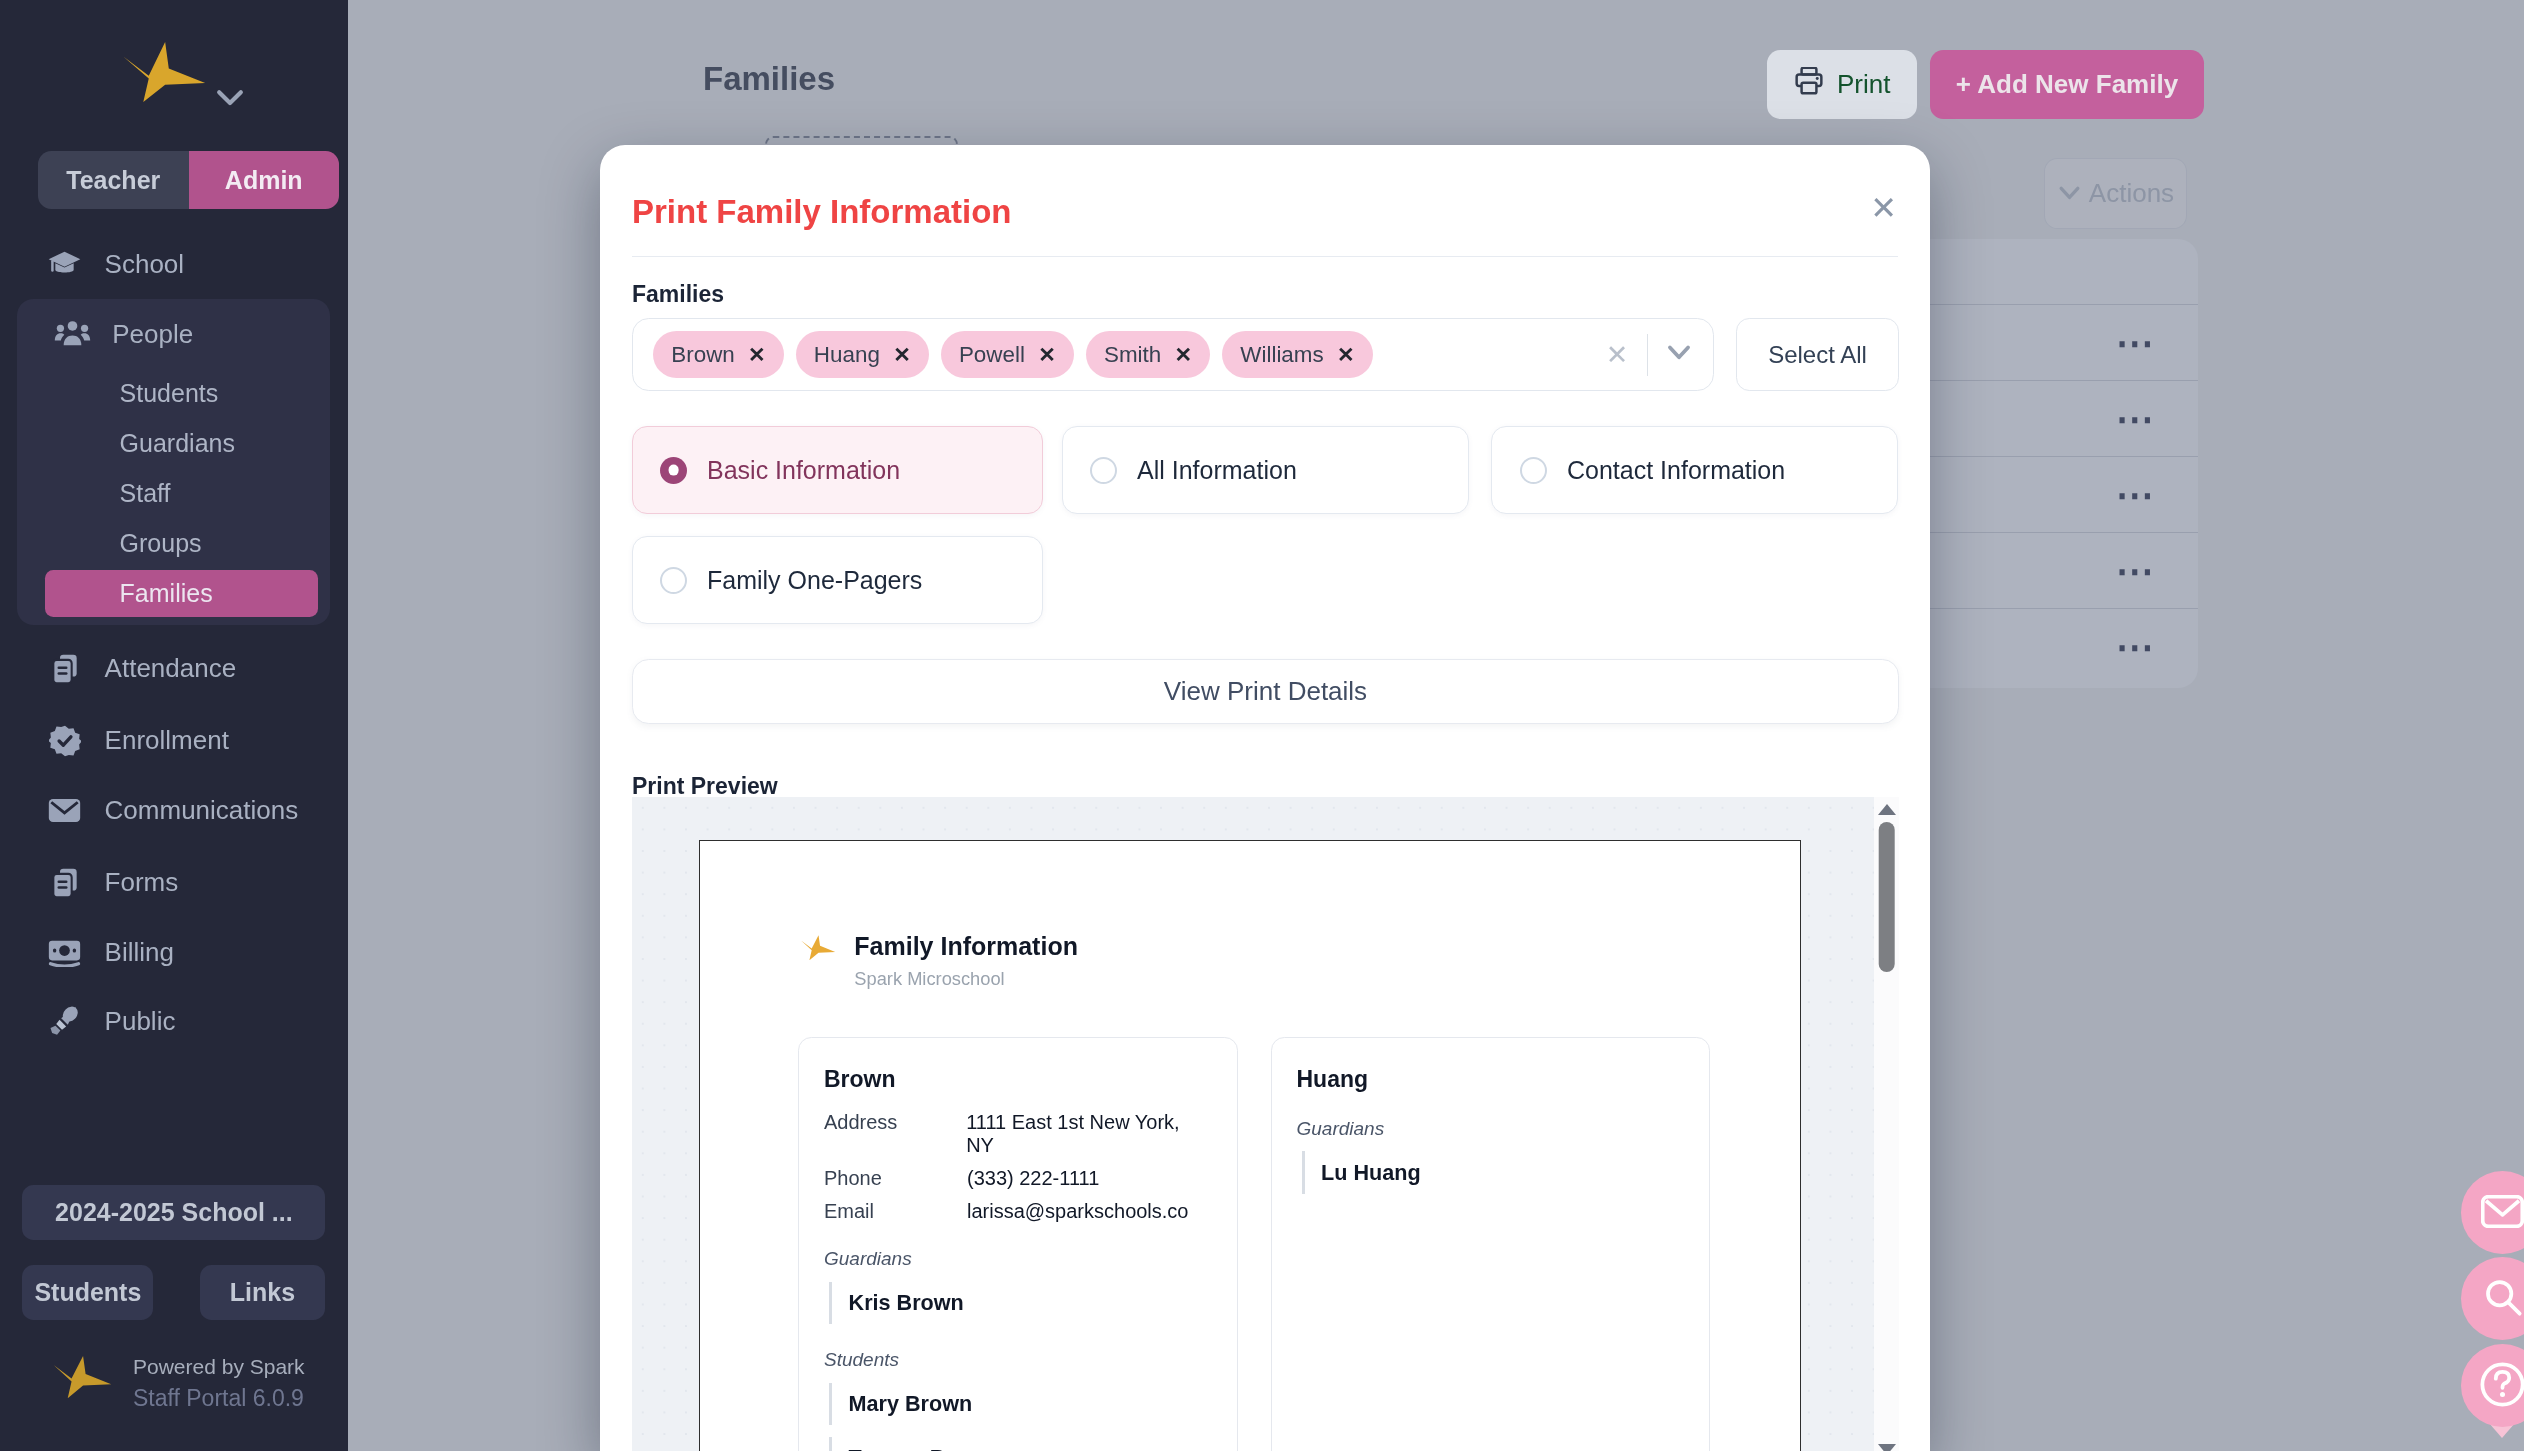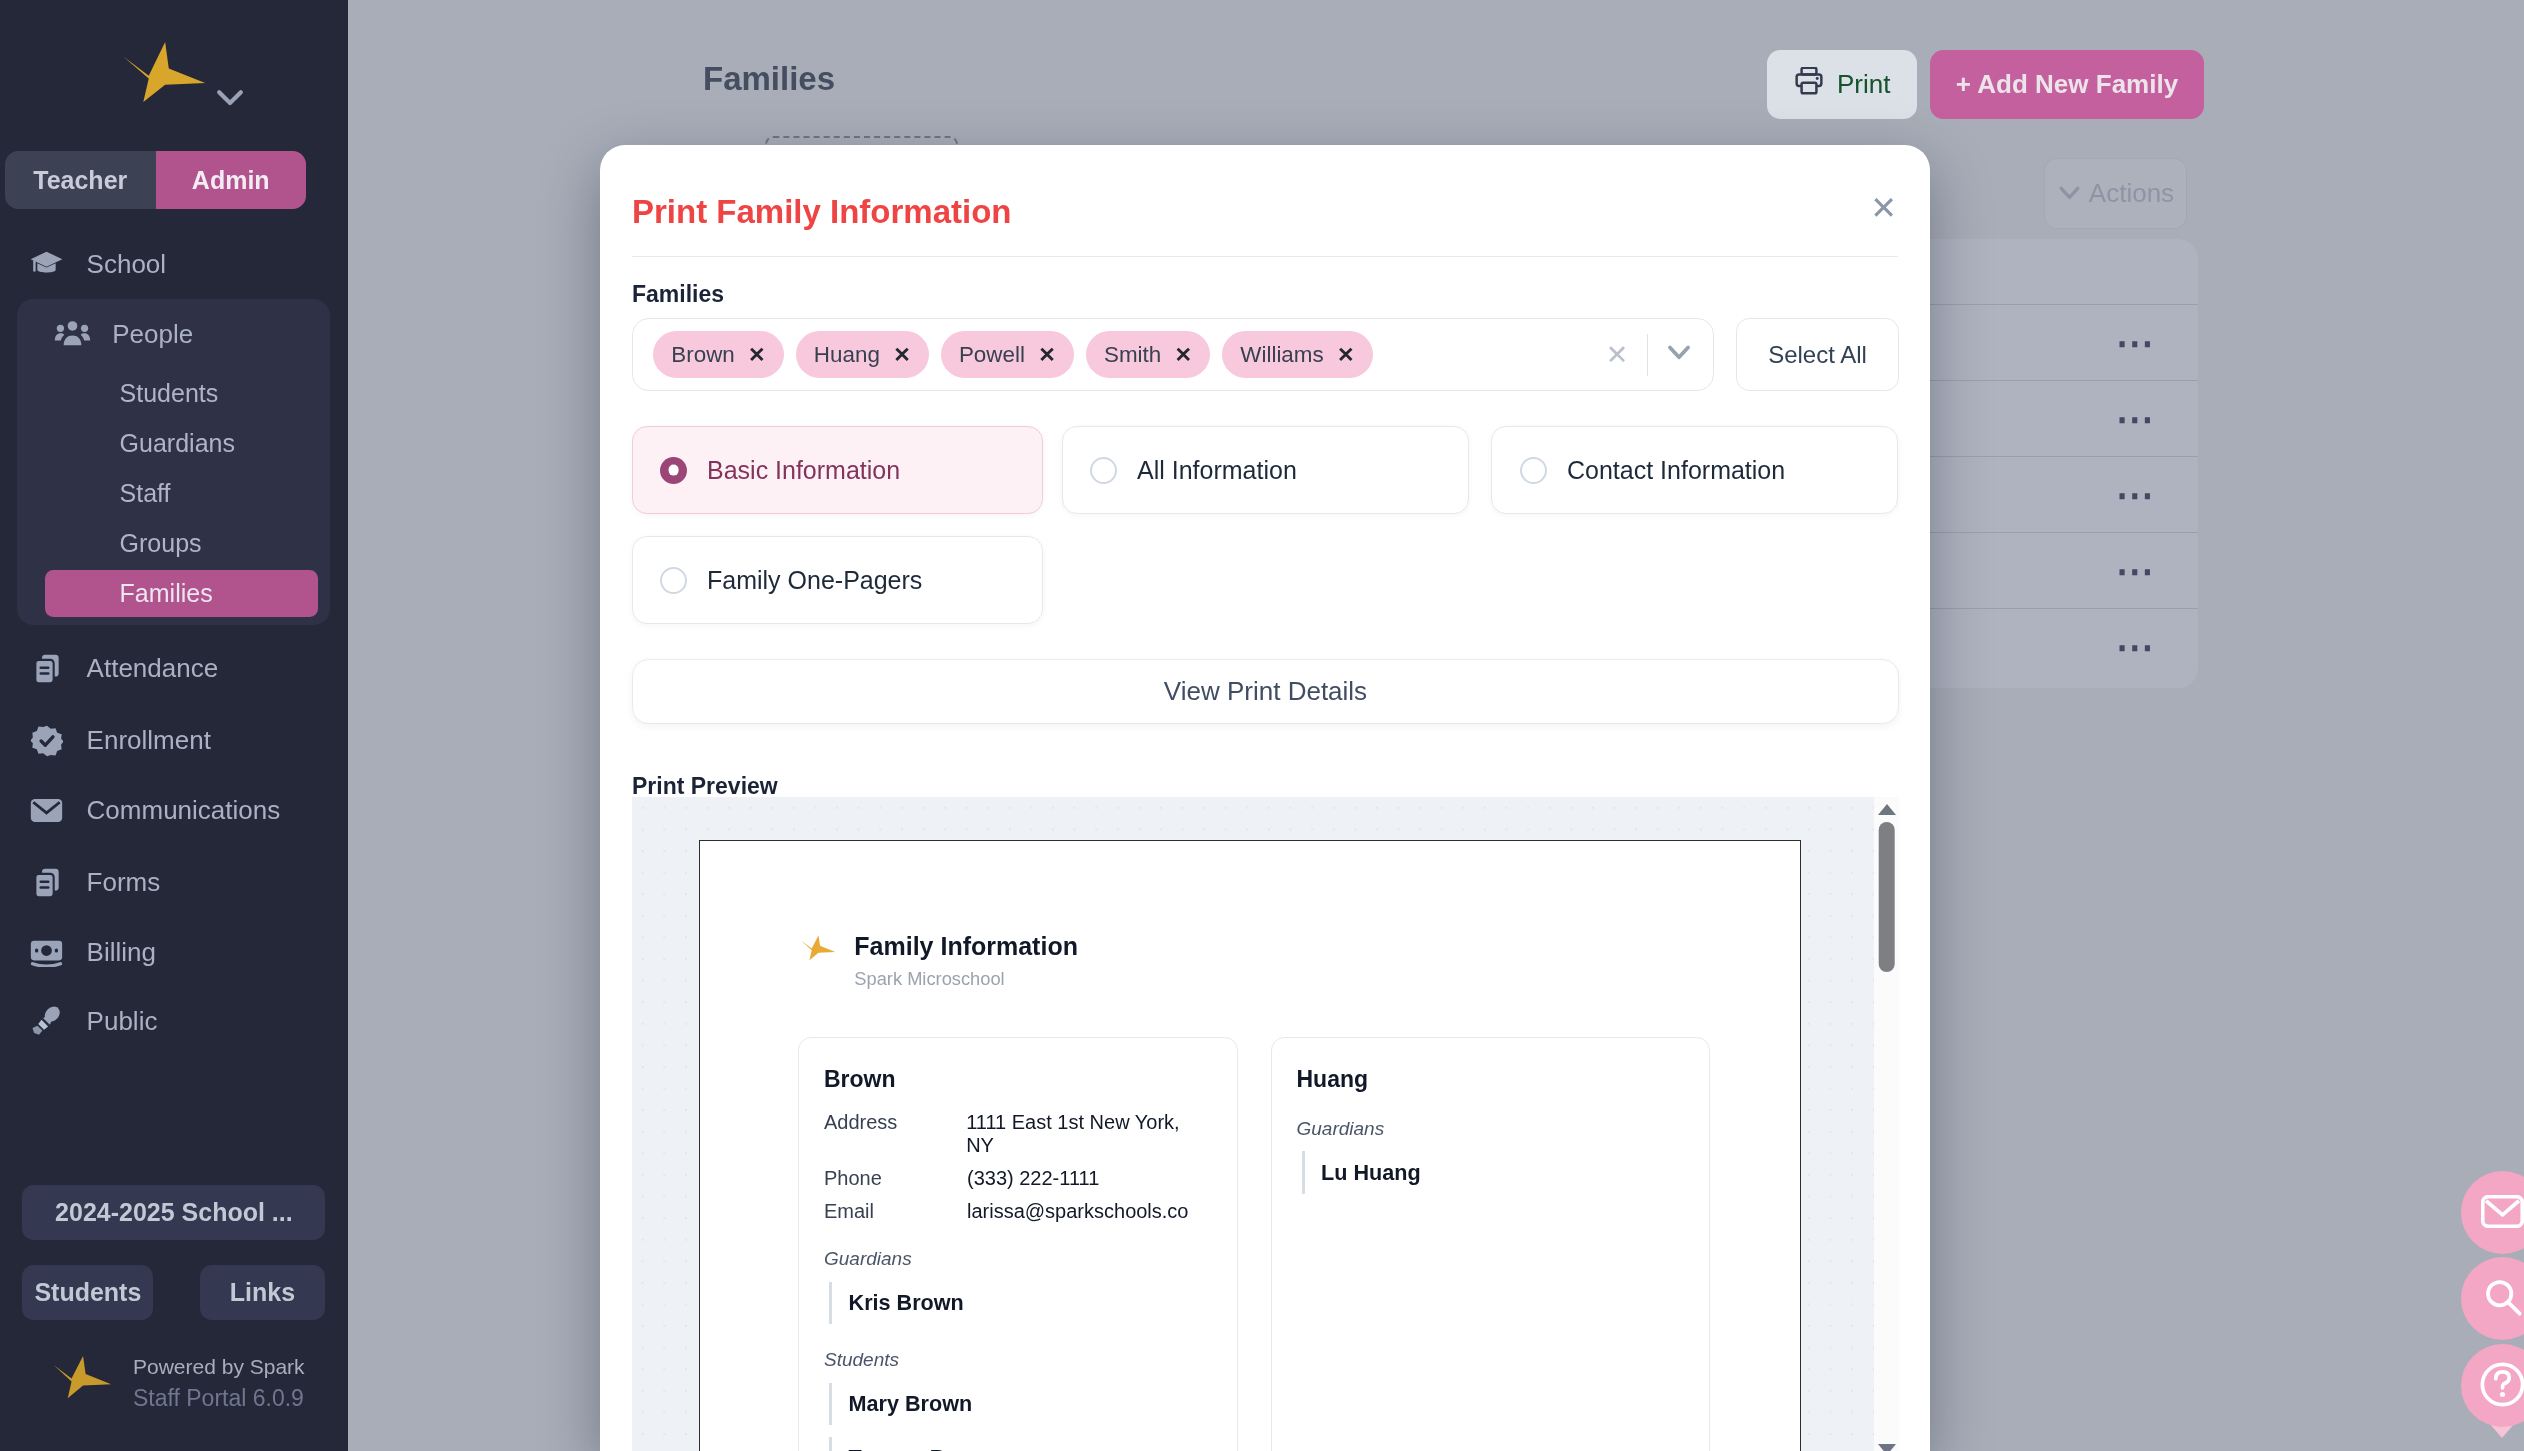--- a/index.html
+++ b/index.html
@@ -4,25 +4,25 @@
 <style>
   * { margin:0; padding:0; box-sizing:border-box; }
   html,body { width:2525px; height:1452px; overflow:hidden; }
   body { font-family:"Liberation Sans", sans-serif; background:#a8adb8; position:relative; }
 
   
   .sidebar { position:absolute; left:0; top:0; width:348px; height:1452px; background:#252839; z-index:5; }
   .logo-row { position:absolute; left:0; top:33px; width:348px; height:91px; }
   .logo-row svg.spark { position:absolute; left:116px; top:5px; }
   .logo-caret { position:absolute; left:214px; top:55px; }
-  .role-toggle { position:absolute; left:5px; top:151px; width:301px; height:58px; border-radius:13.3px; overflow:hidden; display:flex; }
+  .role-toggle { position:absolute; left:38px; top:151px; width:301px; height:58px; border-radius:13.3px; overflow:hidden; display:flex; }
   .role-toggle .seg { flex:1; display:flex; align-items:center; justify-content:center; font-size:25px; font-weight:600; color:#c7ccd8; background:#3d4154; cursor:pointer; }
   .role-toggle .seg.active { background:#b1538d; color:#f3ecf3; }
 
-  .nav-item { position:absolute; left:0; width:348px; height:47px; display:flex; align-items:center; gap:21.6px; padding-left:28px; color:#a9b1c2; font-size:26px; font-weight:500; cursor:pointer; }
+  .nav-item { position:absolute; left:0; width:348px; height:47px; display:flex; align-items:center; gap:21.6px; padding-left:46px; color:#a9b1c2; font-size:26px; font-weight:500; cursor:pointer; }
   .nav-item .ic { width:37px; display:flex; justify-content:center; }
   .people-box { position:absolute; left:16.6px; top:299px; width:313px; height:326px; background:#2f3147; border-radius:16.6px; }
   .people-box .nav-item { width:313px; padding-left:37px; }
   .sub-item { position:absolute; left:0; width:313px; height:47px; display:flex; align-items:center; padding-left:103px; color:#aeb5c6; font-size:25px; cursor:pointer; }
   .sub-item.active { left:28px; width:273px; padding-left:75px; background:#b1538d; border-radius:8.3px; color:#ece6f0; }
 
   .side-btn { position:absolute; background:#343850; border-radius:11.6px; color:#c2c8d4; font-size:25px; font-weight:600; display:flex; align-items:center; justify-content:center; cursor:pointer; }
   .powered { position:absolute; left:0; top:1348px; width:348px; }
   .powered svg { position:absolute; left:48px; top:8.3px; }
   .powered .l1 { position:absolute; left:133px; top:6.7px; font-size:21px; color:#a7aebc; }

